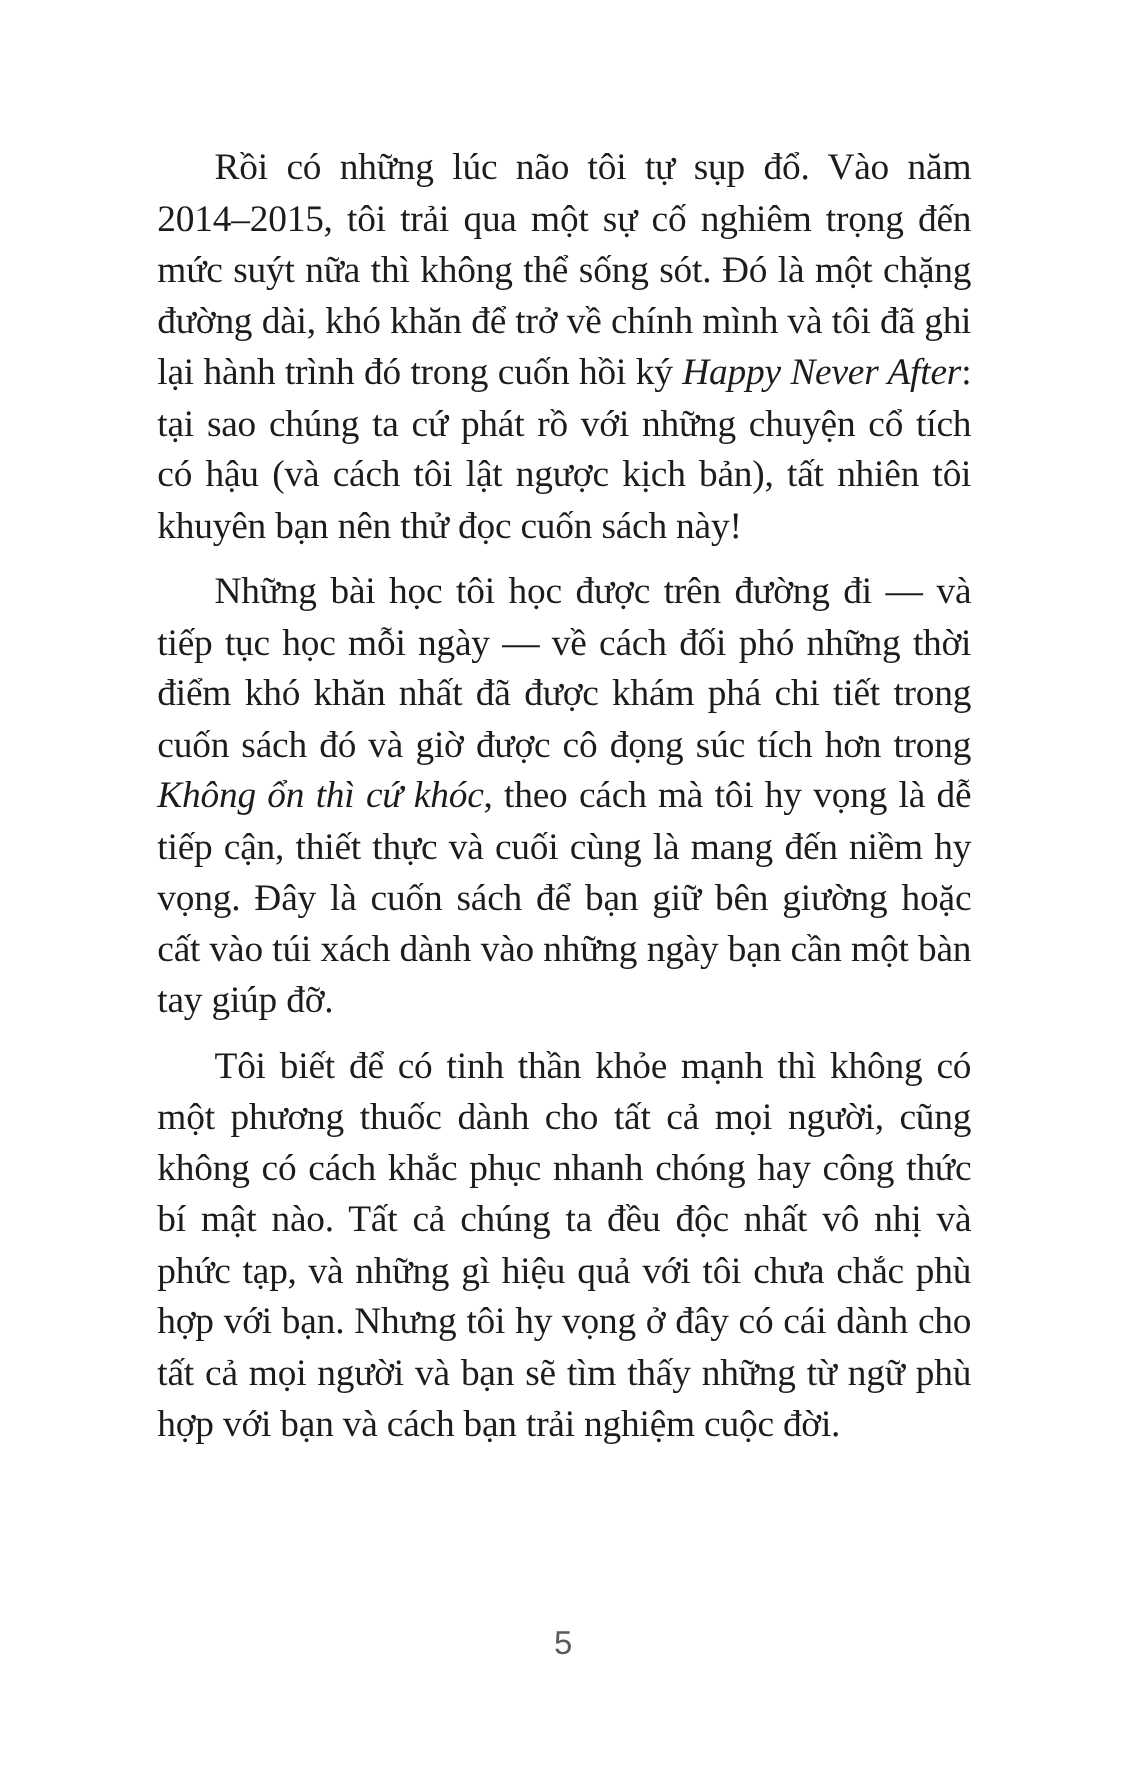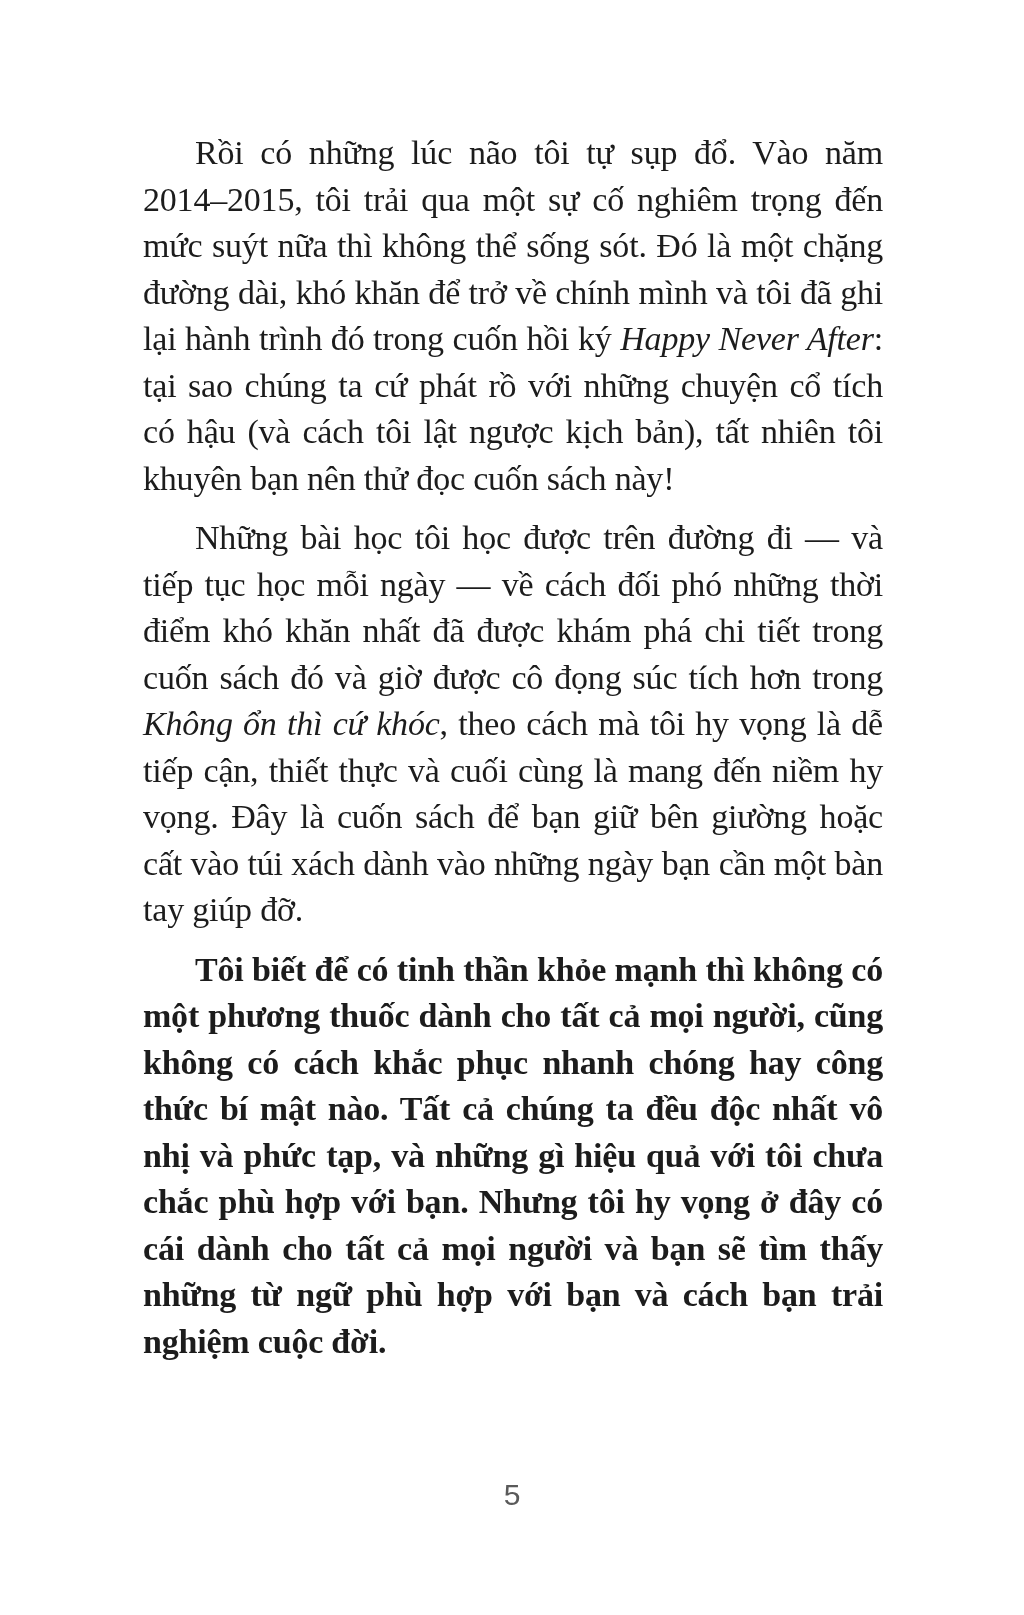--- a/index.html
+++ b/index.html
@@ -26,21 +26,21 @@
     font-size: 34px;
     line-height: 46.5px;
     text-align: justify;
     letter-spacing: -0.2px;
     margin-top: 26px;
   }
   .text-block p {
     margin: 0 0 13px 0;
     text-indent: 52px;
   }
-  .text-block p:last-child { margin-bottom: 0; font-weight: bold; }
+  .text-block p:last-child { margin-bottom: 0; }
   .italic { font-style: italic; }
   .page-number {
     position: absolute;
     left: 0;
     top: 1478px;
     width: 1024px;
     text-align: center;
     color: #5a5a5a;
     font-size: 30px;
     font-family: "Liberation Sans", sans-serif;

